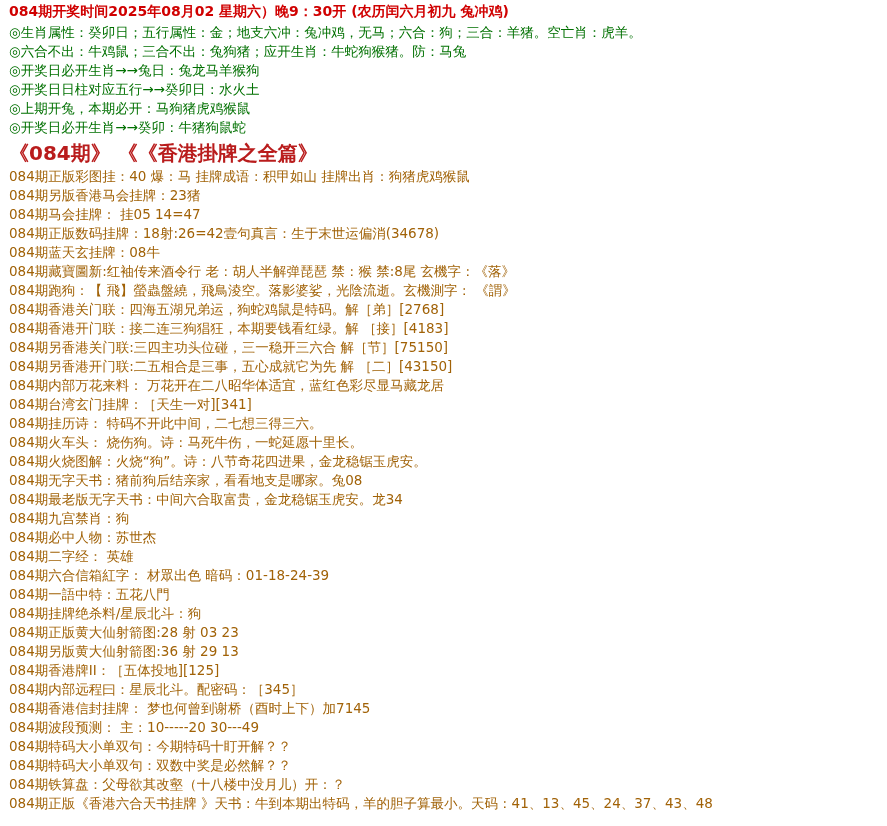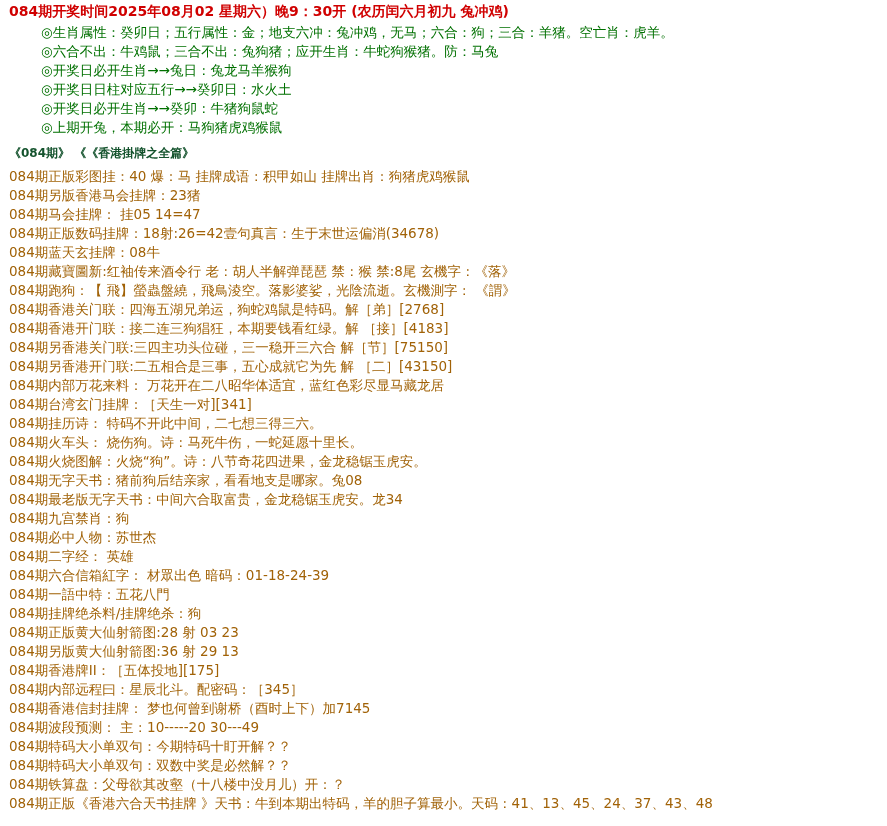--- a/index.html
+++ b/index.html
@@ -30,48 +30,48 @@
     white-space: nowrap;
     padding-left: 2px;
   }
   .line {
     line-height: 19px;
     white-space: nowrap;
     color: #a16207;
     font-size: 13.5px;
     padding-left: 2px;
   }
-  .line.green { color: #007000; margin-left: 32px; }
+  .line.green { color: #007000; }
   .sp { height: 6px; }
   .sp2 { height: 3px; }
   .period-line {
     line-height: 21px;
-    font-size: 12px;
+    font-size: 20px;
     font-weight: bold;
-    color: #14532d;
+    color: #b91c1c;
     white-space: nowrap;
     padding-left: 2px;
   }
 </style>
 </head>
 <body>
 
 <div class="page">
 
   <div class="hdr">084期开奖时间2025年08月02 星期六）晚9：30开 (农历闰六月初九  兔冲鸡)</div>
 
   <div class="sp2"></div>
 
   <div>
     <div class="line green">◎生肖属性：癸卯日；五行属性：金；地支六冲：兔冲鸡，无马；六合：狗；三合：羊猪。空亡肖：虎羊。</div>
     <div class="line green">◎六合不出：牛鸡鼠；三合不出：兔狗猪；应开生肖：牛蛇狗猴猪。防：马兔</div>
     <div class="line green">◎开奖日必开生肖→→兔日：兔龙马羊猴狗</div>
     <div class="line green">◎开奖日日柱对应五行→→癸卯日：水火土</div>
+    <div class="line green">◎上期开兔，本期必开：马狗猪虎鸡猴鼠</div>
     <div class="line green">◎开奖日必开生肖→→癸卯：牛猪狗鼠蛇</div>
-    <div class="line green">◎上期开兔，本期必开：马狗猪虎鸡猴鼠</div>
   </div>
 
   <div class="sp"></div>
 
   <div class="period-line">《084期》 《《香港掛牌之全篇》</div>
 
   <div class="sp2"></div>
 
   <div>
     <div class="line">084期正版彩图挂：40 爆：马 挂牌成语：积甲如山 挂牌出肖：狗猪虎鸡猴鼠</div>
@@ -90,24 +90,24 @@
     <div class="line">084期挂历诗： 特码不开此中间，二七想三得三六。</div>
     <div class="line">084期火车头： 烧伤狗。诗：马死牛伤，一蛇延愿十里长。</div>
     <div class="line">084期火烧图解：火烧“狗”。诗：八节奇花四进果，金龙稳锯玉虎安。</div>
     <div class="line">084期无字天书：猪前狗后结亲家，看看地支是哪家。兔08</div>
     <div class="line">084期最老版无字天书：中间六合取富贵，金龙稳锯玉虎安。龙34</div>
     <div class="line">084期九宫禁肖：狗</div>
     <div class="line">084期必中人物：苏世杰</div>
     <div class="line">084期二字经： 英雄</div>
     <div class="line">084期六合信箱紅字： 材眾出色  暗码：01-18-24-39</div>
     <div class="line">084期一語中特：五花八門</div>
-    <div class="line">084期挂牌绝杀料/挂牌绝杀：狗</div>
+    <div class="line">084期挂牌绝杀料/星辰北斗：狗</div>
     <div class="line">084期正版黄大仙射箭图:28 射  03  23</div>
     <div class="line">084期另版黄大仙射箭图:36 射  29  13</div>
-    <div class="line">084期香港牌II：［五体投地][175]</div>
+    <div class="line">084期香港牌II：［五体投地][125]</div>
     <div class="line">084期内部远程曰：星辰北斗。配密码：［345］</div>
     <div class="line">084期香港信封挂牌： 梦也何曾到谢桥（酉时上下）加7145</div>
     <div class="line">084期波段预测： 主：10-----20  30---49</div>
     <div class="line">084期特码大小单双句：今期特码十盯开解？？</div>
     <div class="line">084期特码大小单双句：双数中奖是必然解？？</div>
     <div class="line">084期铁算盘：父母欲其改壑（十八楼中没月儿）开：？</div>
     <div class="line">084期正版《香港六合天书挂牌 》天书：牛到本期出特码，羊的胆子算最小。天码：41、13、45、24、37、43、48</div>
 
   </div>
 

